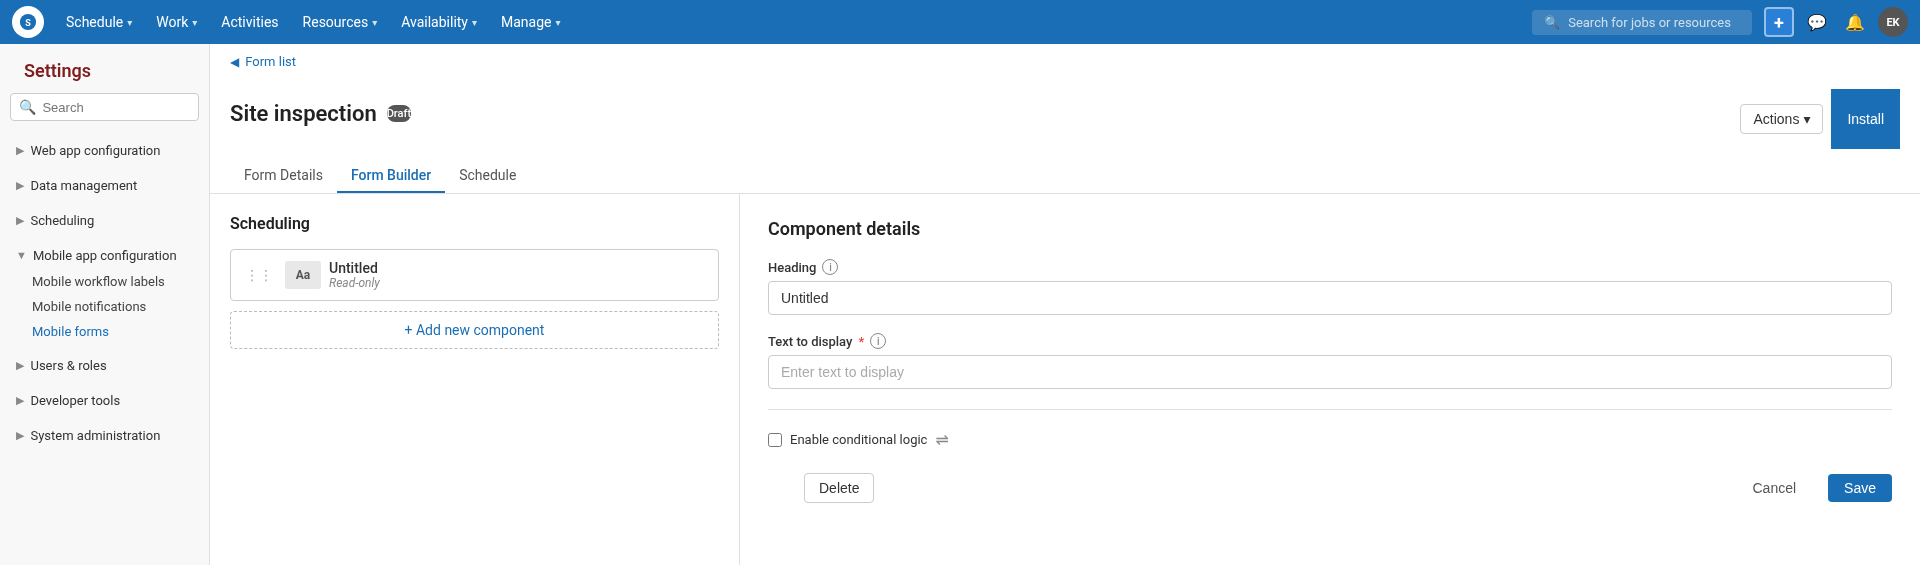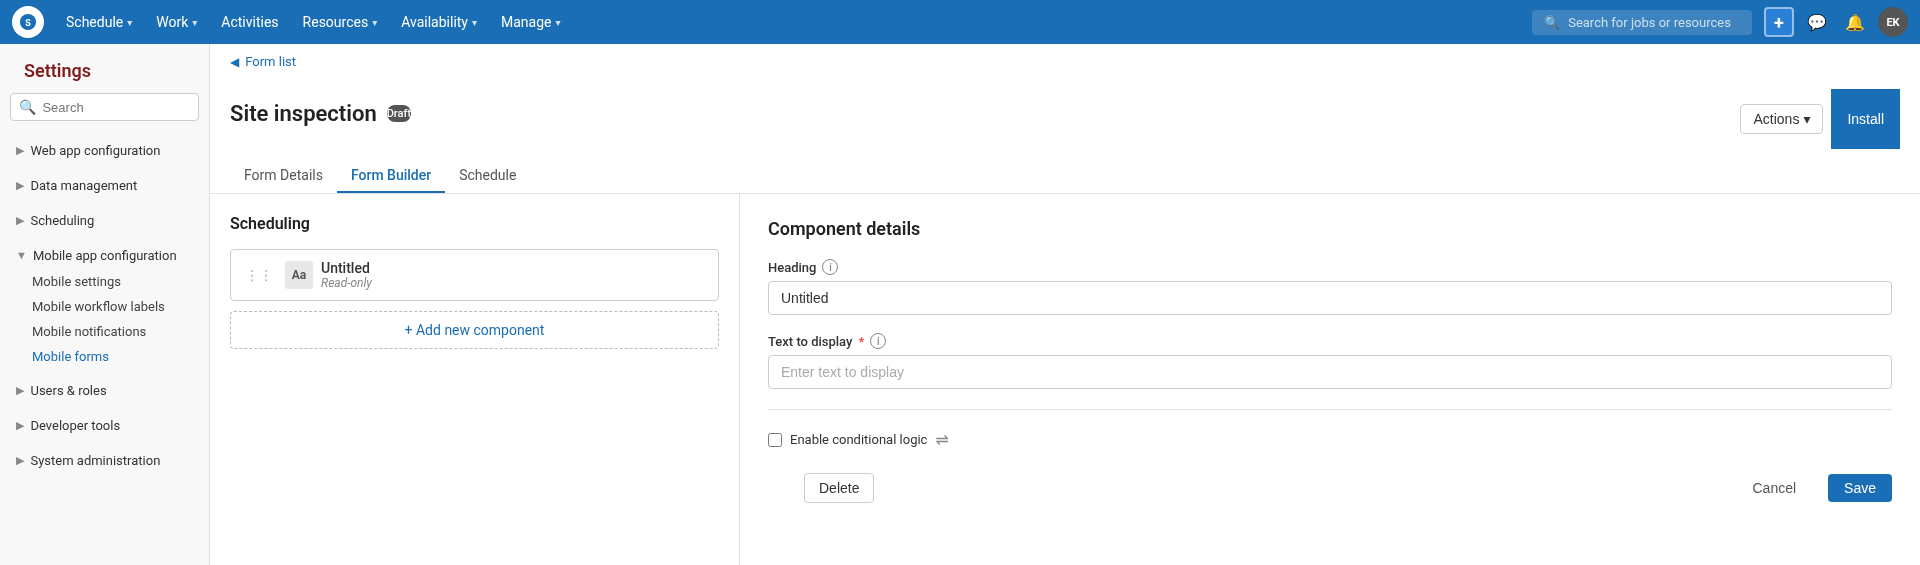--- a/index.html
+++ b/index.html
@@ -241,21 +241,21 @@
       margin-bottom: 10px;
       cursor: pointer;
     }
     .drag-handle {
       color: #aaa;
       font-size: 14px;
       cursor: grab;
       margin-right: 4px;
     }
     .component-icon {
-      width: 28px; height: 28px;
+      width: 36px; height: 28px;
       background: #e8e8e8;
       border-radius: 3px;
       display: flex; align-items: center; justify-content: center;
       font-size: 12px;
       font-weight: bold;
       color: #555;
       flex-shrink: 0;
     }
     .component-info { flex: 1; }
     .component-name { font-size: 14px; color: #333; font-weight: 500; }
@@ -439,23 +439,20 @@
     <div class="sidebar-section">
       <div class="sidebar-section-item">
         <span class="chevron">▶</span>
         <span>Scheduling</span>
       </div>
     </div>
     <div class="sidebar-section">
       <div class="sidebar-section-item">
         <span class="chevron">▼</span>
         <span>Mobile app configuration</span>
-      </div>
-      <div class="sidebar-sub-item">
-        <span>Mobile settings</span>
       </div>
       <div class="sidebar-sub-item">
         <span>Mobile workflow labels</span>
       </div>
       <div class="sidebar-sub-item">
         <span>Mobile notifications</span>
       </div>
       <div class="sidebar-sub-item active-link">
         <span>Mobile forms</span>
       </div>

